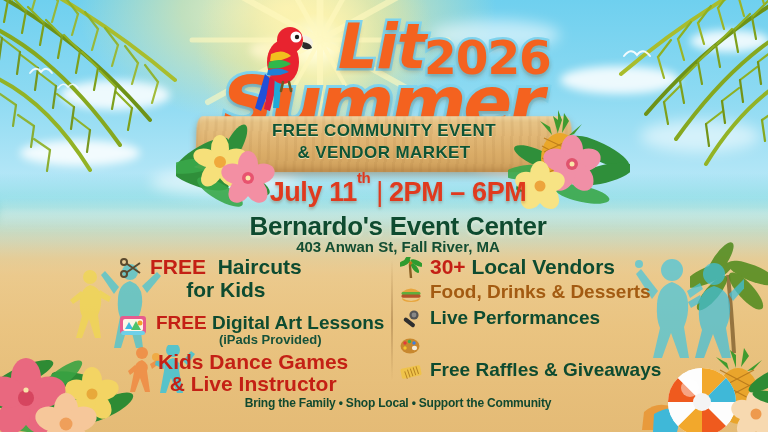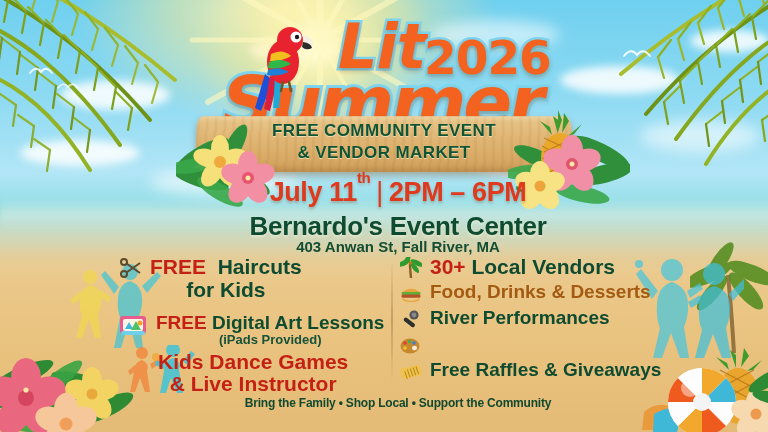--- a/index.html
+++ b/index.html
@@ -475,21 +475,21 @@
       </div>
 
       <div class="feat">
         <span class="ficon">
           <svg width="20" height="20" viewBox="0 0 20 20">
             <circle cx="13" cy="5" r="4.6" fill="#555"></circle>
             <rect x="2" y="10" width="13" height="4.2" rx="2" fill="#2f2f2f" transform="rotate(38 8 12)"></rect>
             <circle cx="13" cy="5" r="2.4" fill="#888"></circle>
           </svg>
         </span>
-        <span class="ftext s19 grn">River Performances</span>
+        <span class="ftext s19 grn">Live Performances</span>
       </div>
 
       <div class="feat">
         <span class="ficon">
           <svg width="22" height="18" viewBox="0 0 22 18">
             <ellipse cx="10" cy="9" rx="9.5" ry="7.5" fill="#c8882e"></ellipse>
             <ellipse cx="14.5" cy="11" rx="2.6" ry="2.2" fill="#f6ecd8"></ellipse>
             <circle cx="5" cy="6" r="1.7" fill="#e23b3b"></circle>
             <circle cx="9.5" cy="4.5" r="1.7" fill="#3bb24e"></circle>
             <circle cx="14" cy="6" r="1.7" fill="#3b7fe2"></circle>

